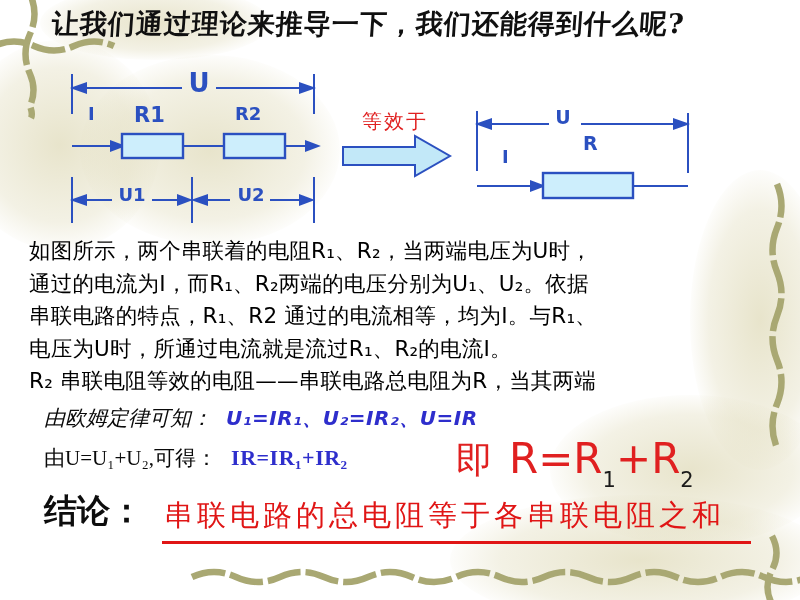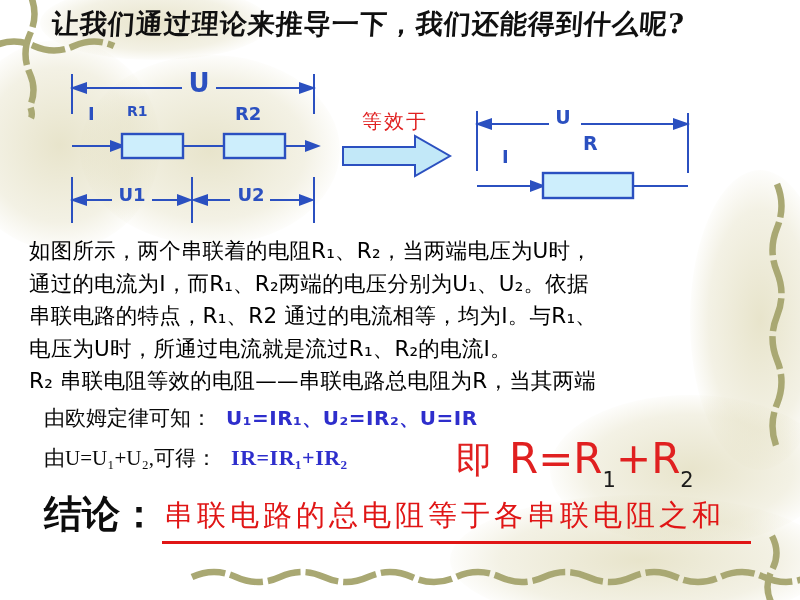--- a/index.html
+++ b/index.html
@@ -20,48 +20,48 @@
   svg.circuit{z-index:2;}
   .title{
     position:absolute;left:52px;top:6px;z-index:3;margin:0;
     font-family:"DejaVu Serif",serif;font-size:27px;font-weight:bold;
     color:#101010;letter-spacing:1px;transform:skewX(-4deg);white-space:nowrap;
   }
   .clbl{position:absolute;z-index:3;color:#2b50c0;font-weight:600;white-space:nowrap;}
   .ctr{transform:translateX(-50%);}
   .lbl-u-left{left:199px;top:68px;font-size:26px;}
   .lbl-i-left{left:88px;top:103px;font-size:18px;}
-  .lbl-r1{left:127px;top:103px;font-size:14px;}
+  .lbl-r1{left:134px;top:103px;font-size:21px;}
   .lbl-r2{left:235px;top:103px;font-size:18px;}
   .lbl-u1{left:132px;top:184px;font-size:18px;text-align:center;}
   .lbl-u2{left:251px;top:184px;font-size:18px;}
   .lbl-equiv{left:362px;top:108px;font-size:20px;color:#e02020;font-weight:400;letter-spacing:2px;}
   .lbl-u-right{left:563px;top:106px;font-size:19px;}
   .lbl-r-right{left:583px;top:132px;font-size:19px;}
   .lbl-i-right{left:502px;top:146px;font-size:18px;}
   .paragraph{
     position:absolute;left:29px;top:235px;width:740px;z-index:3;
     font-size:21.5px;line-height:32.6px;color:#000;letter-spacing:0.2px;
   }
   .pline{white-space:nowrap;}
   .frow{position:absolute;left:44px;z-index:3;white-space:nowrap;}
-  .frow1{top:404px;}
+  .frow1{top:404px;font-style:italic;}
   .frow2{top:444px;font-family:Liberation Serif, serif;}
   .flabel{font-size:21px;color:#0a0a0a;}
   .fblue{font-size:20px;font-weight:bold;color:#2e2ecc;margin-left:14px;letter-spacing:0.5px;}
   .frow2 .fblue{font-size:22px;}
   .result{
     position:absolute;left:456px;top:434px;z-index:3;white-space:nowrap;
     font-size:42px;color:#e02020;
   }
   .result .jie{font-size:37px;margin-right:16px;}
   .result .rs{font-size:21px;color:#1a1a1a;vertical-align:-14px;}
   .concl-label{
     position:absolute;left:44px;top:489px;z-index:3;
-    font-size:38px;font-weight:bold;color:#0d0d0d;white-space:nowrap;
+    font-size:33px;font-weight:bold;color:#0d0d0d;white-space:nowrap;
   }
   .concl-text{
     position:absolute;left:162px;top:496px;z-index:3;white-space:nowrap;
     font-family:Liberation Mono, monospace;
     font-size:29px;color:#e01515;letter-spacing:4px;
     border-bottom:3px solid #e01515;padding:0 26px 5px 2px;
   }
 </style>
 </head>
 <body>

